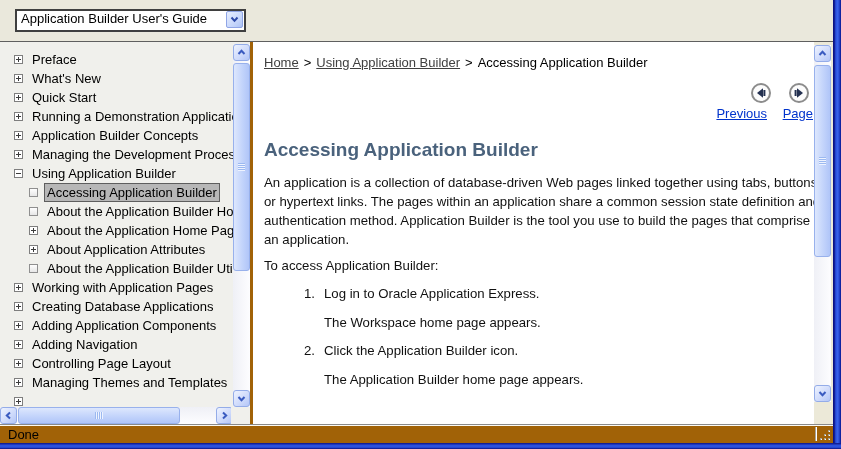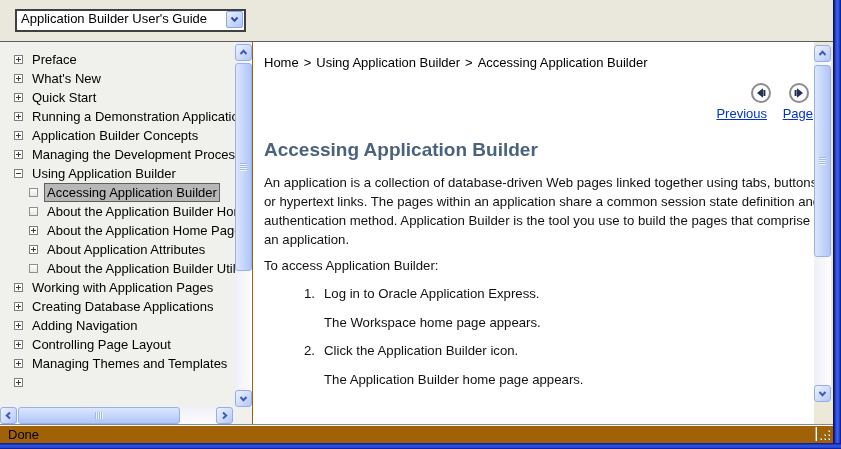--- a/index.html
+++ b/index.html
@@ -23,21 +23,21 @@
     background:linear-gradient(135deg,#e8efff 0%,#c2d3fa 70%,#acc2f5 100%); display:flex; align-items:center; justify-content:center; }
   .topnav { position:absolute; right:8px; top:13px; font-size:13px; font-weight:bold; white-space:nowrap; }
   .topnav a { color:#000; text-decoration:underline; cursor:pointer; }
   .topnav .gap-s { display:inline-block; width:10px; }
   .topnav .gap-l { display:inline-block; width:27px; }
 
   
   .main { position:absolute; left:0; top:42px; width:833px; height:382px; background:#ece9d8; }
 
   
-  .sidebar { position:absolute; left:0; top:0; width:253px; height:382px; background:#f0f0ec; border-right:1px solid #a16207; }
+  .sidebar { position:absolute; left:0; top:0; width:253px; height:382px; background:#f0f0ec; border-right:3px solid #a16207; }
   .tree { position:absolute; left:0; top:0; right:17px; bottom:17px; overflow:hidden; padding-top:8px; }
   .ti { height:19px; display:flex; align-items:center; padding-left:14px; font-size:13px; white-space:nowrap; color:#000; cursor:default; }
   .ti.lvl2 { padding-left:29px; }
   .tico { width:9px; height:9px; flex:none; margin-right:6px; border:1px solid #7e7e7e; background:#fff; position:relative; }
   .tico.plus::before, .tico.minus::before { content:""; position:absolute; left:1px; top:3px; width:5px; height:1px; background:#3c3c3c; }
   .tico.plus::after { content:""; position:absolute; left:3px; top:1px; width:1px; height:5px; background:#3c3c3c; }
   .tico.leaf { border:1px solid #8f8f8f; background:linear-gradient(#fefefe,#e6e6e6); }
   .ti .lbl { padding:1px 2px; border:1px solid transparent; }
   .ti.sel .lbl { background:#b7b7b7; border:1px solid #5e5e5e; }
 
@@ -62,21 +62,21 @@
 
   .side-hscroll { position:absolute; left:0; bottom:0; height:17px; width:233px; }
   .side-hscroll .left { left:0; top:0; }
   .side-hscroll .right { right:0; top:0; }
   .side-hscroll .thumb { top:0; height:17px; left:18px; width:162px; }
   .side-corner { position:absolute; right:0; bottom:0; width:19px; height:17px; background:#f0f0ec; }
 
   
   .content { position:absolute; left:253px; top:0; width:561px; height:382px; background:#fff; padding:13px 0 0 11px; }
   .breadcrumb { font-size:13px; color:#000; }
-  .breadcrumb a { color:#000000; cursor:pointer; }
+  .breadcrumb a { color:#404040; text-decoration:underline; cursor:pointer; }
   .breadcrumb .sep { margin:0 5px; }
 
   .prevnext { position:absolute; top:40px; right:1px; text-align:right; }
   .pn-icons { display:flex; gap:16px; justify-content:flex-end; padding-right:3px; }
   .pn-icon { width:22px; height:22px; cursor:pointer; }
   .pn-labels { margin-top:2px; font-size:13px; }
   .pn-labels a { color:#0033cc; text-decoration:underline; margin-left:12px; cursor:pointer; }
 
   .page-title { margin-top:70px; font-size:19px; font-weight:bold; color:#4a627c; line-height:20px; }
   .intro { margin-top:13px; width:557px; font-size:13.2px; line-height:19px; color:#111; }
@@ -167,20 +167,24 @@
             <span class="tico leaf"></span>
             <span class="lbl">About the Application Builder Utilities</span>
           </div>
         <div class="ti lvl1">
             <span class="tico plus"></span>
             <span class="lbl">Working with Application Pages</span>
           </div>
         <div class="ti lvl1">
             <span class="tico plus"></span>
             <span class="lbl">Creating Database Applications</span>
+          </div>
+        <div class="ti lvl1">
+            <span class="tico plus"></span>
+            <span class="lbl">Adding Application Components</span>
           </div>
         <div class="ti lvl1">
             <span class="tico plus"></span>
             <span class="lbl">Adding Navigation</span>
           </div>
         <div class="ti lvl1">
             <span class="tico plus"></span>
             <span class="lbl">Controlling Page Layout</span>
           </div>
         <div class="ti lvl1">

